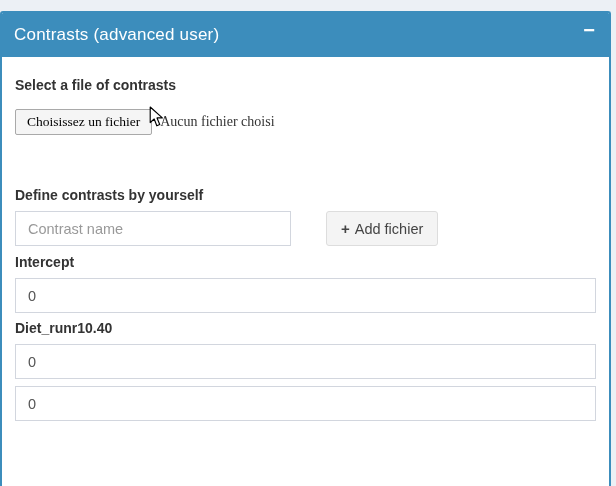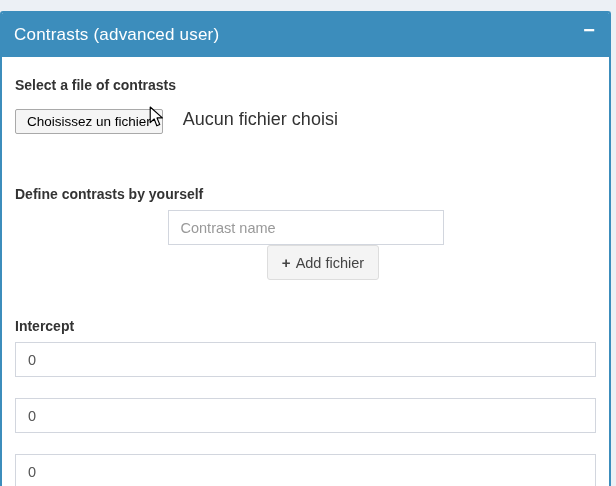--- a/index.html
+++ b/index.html
@@ -22,45 +22,45 @@
   .box-title{margin:0;font-size:17px;font-weight:400;letter-spacing:.2px;}
   .collapse-btn{
     background:transparent;border:none;color:#fff;cursor:pointer;
     font-family:inherit;font-size:20px;font-weight:700;line-height:1;
     padding:0 2px;position:relative;top:-5px;
   }
   .box-body{padding:20px 13px 10px;}
   label{display:block;font-weight:700;font-size:14px;color:#333;margin:0 0 8px;}
   .file-group{margin-bottom:52px;}
   .file-group label{margin-bottom:16px;}
-  .file-row{display:flex;align-items:flex-start;}
+  .file-row{display:flex;align-items:center;font-family:Liberation Serif, serif;}
   .file-btn{
     font-family:inherit;font-size:13.5px;color:#000;
     background:#f5f5f5;border:1px solid #a9a9a9;border-radius:2px;
     padding:4px 11px;cursor:pointer;
   }
-  .file-status{margin-left:20px;font-size:18px;color:#333;}
-  .define-group{margin-bottom:38px;}
-  .define-row{display:flex;align-items:center;flex-direction:column;}
+  .file-status{margin-left:8px;font-size:14px;color:#333;}
+  .define-group{margin-bottom:8px;}
+  .define-row{display:flex;align-items:center;}
   .form-control{
     font-family:inherit;font-size:14.5px;color:#555;
     height:35px;box-sizing:border-box;background:#fff;
     border:1px solid #d2d6de;border-radius:0;padding:6px 12px;width:100%;
     outline:none;
   }
   .form-control::placeholder{color:#999;opacity:1;}
   .name-input{width:276px;}
   .btn-add{
     font-family:inherit;font-size:14.5px;color:#444;
     background:#f4f4f4;border:1px solid #ddd;border-radius:3px;
     height:35px;padding:6px 14px;margin-left:35px;cursor:pointer;
     display:flex;align-items:center;white-space:nowrap;
   }
   .plus{font-weight:900;font-size:15px;margin-right:5px;}
-  .field-group{margin-bottom:21px;}
+  .field-group{margin-bottom:7px;}
   .field-group label{font-size:14px;}
   .cursor{position:absolute;left:149px;top:106px;pointer-events:none;}
 </style>
 </head>
 <body>
 
 <div class="box">
   <div class="box-header">
     <h3 class="box-title">Contrasts (advanced user)</h3>
     <button class="collapse-btn"><span>−</span></button>
@@ -86,20 +86,21 @@
         </button>
       </div>
     </div>
 
     <div class="field-group">
       <label>Intercept</label>
       <input class="form-control" type="text" value="0" style="">
     </div>
 
     <div class="field-group">
+      <label>Diet_runr10.40</label>
       <input class="form-control" type="text" value="0" style="">
     </div>
 
     <div class="field-group">
       <input class="form-control" type="text" value="0" style="">
     </div>
 
   </div>
 </div>
 

